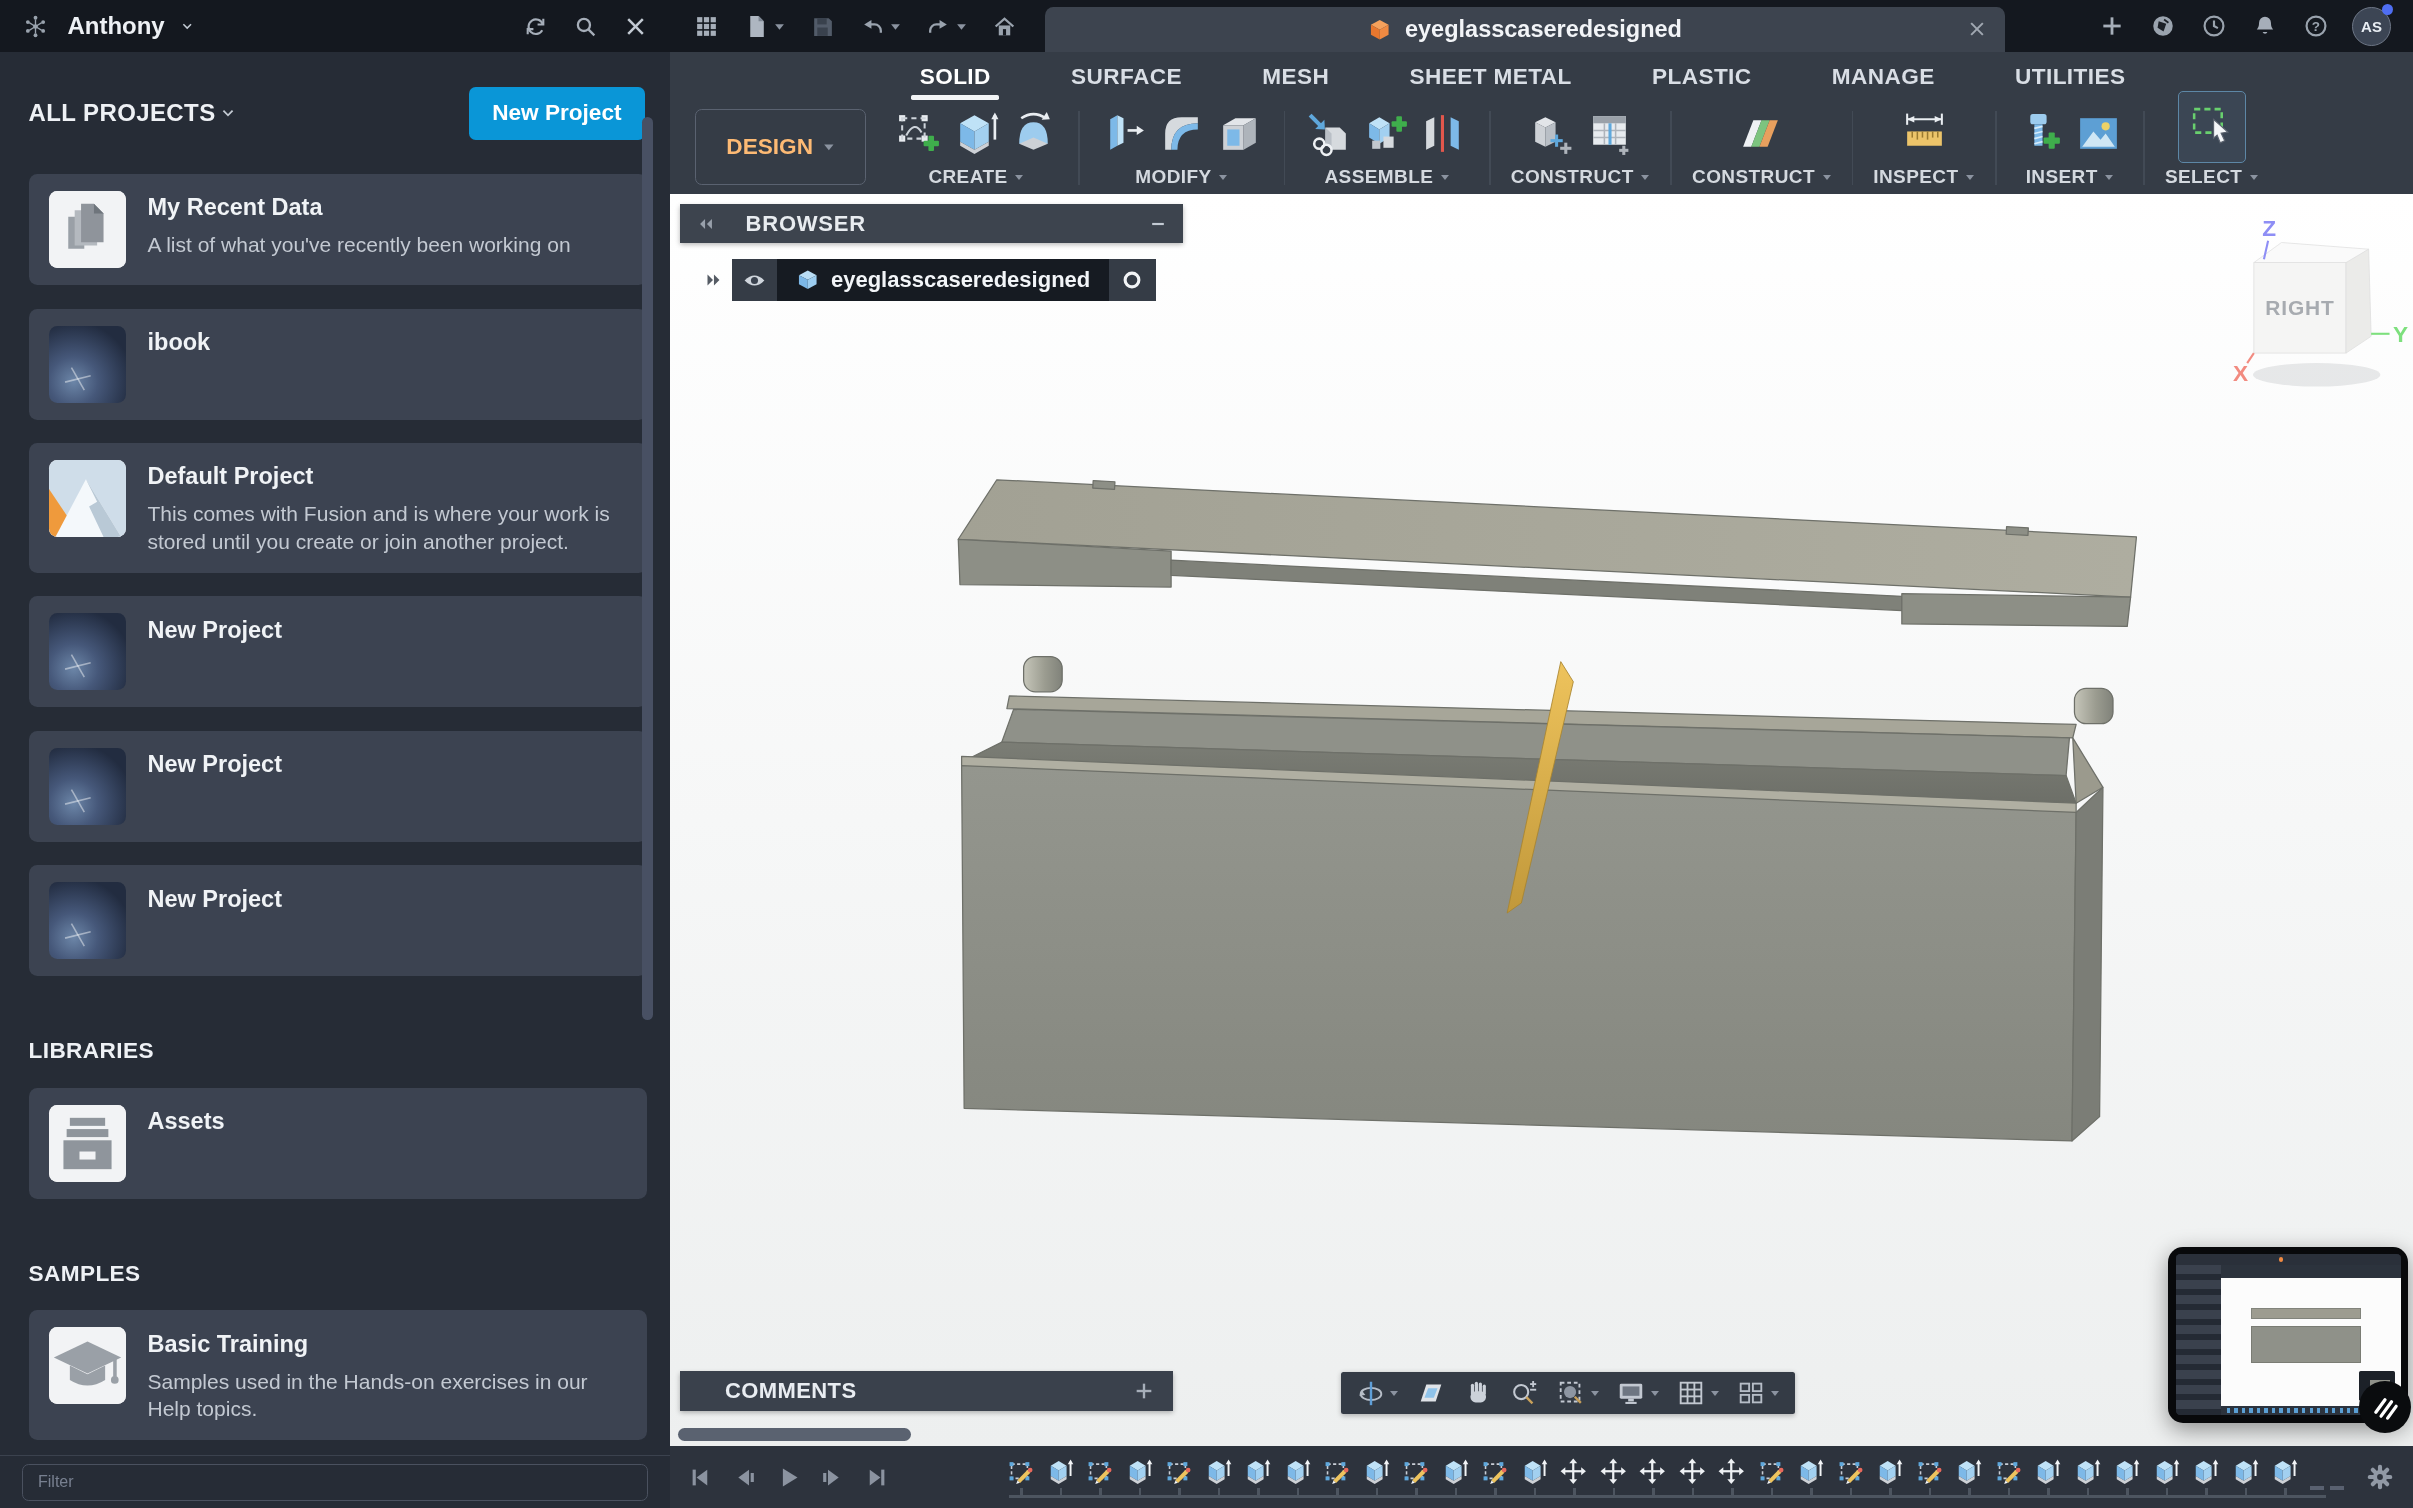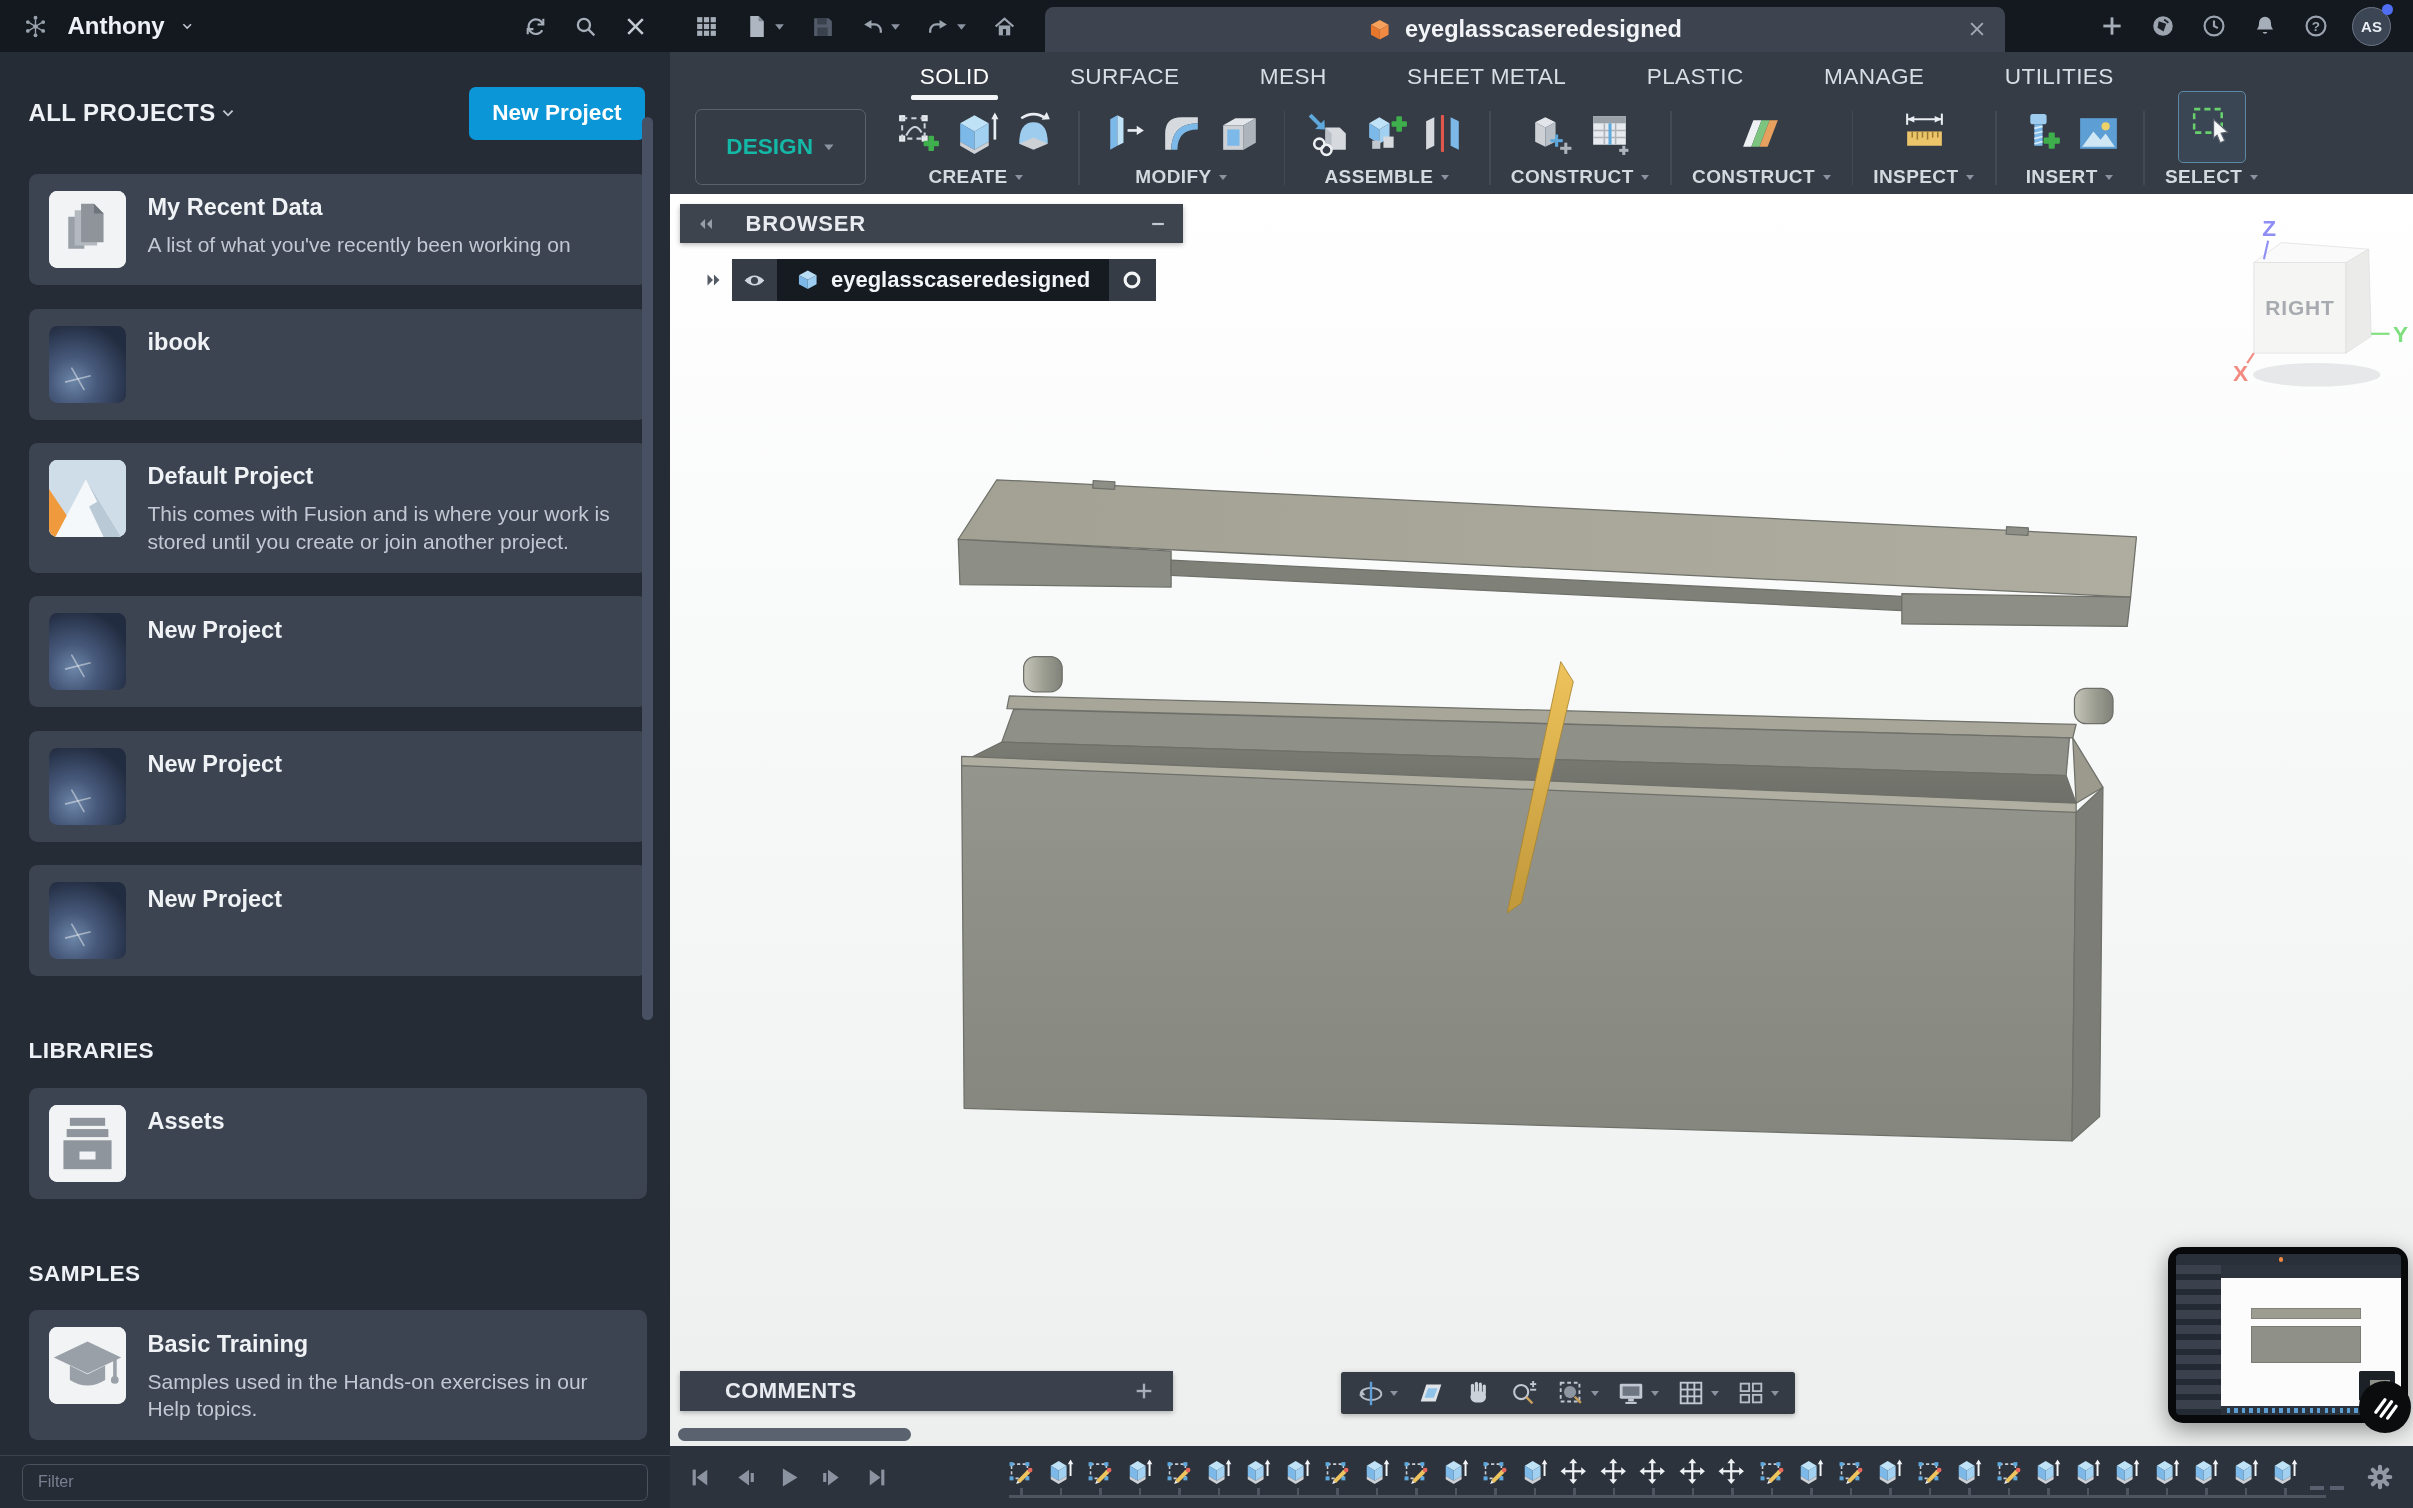--- a/index.html
+++ b/index.html
@@ -19,25 +19,25 @@
   .doc-tab{position:relative;margin-left:28.5px;width:960px;height:45px;align-self:flex-end;background:#3d444f;border-radius:8.4px 8.4px 0 0;display:flex;align-items:center;justify-content:center;gap:13.4px;flex-shrink:0;}
   .doc-title{color:#f2f4f7;font-size:23.5px;font-weight:600;}
   .doc-close{position:absolute;right:18.4px;top:11.7px;opacity:.75;}
   .tb-right{margin-left:auto;display:flex;align-items:center;gap:23.5px;padding-right:22px;}
   .avatar{position:relative;width:37px;height:37px;border-radius:50%;background:#3c4554;border:1.7px solid #6d7686;display:flex;align-items:center;justify-content:center;color:#e8edf3;font-size:15px;font-weight:700;}
   .avatar .dot{position:absolute;right:-3.4px;top:-3.4px;width:11px;height:11px;border-radius:50%;background:#4f6ef2;}
 
   
   .ribbon{position:absolute;left:670px;top:52px;right:0;height:142px;background:#353c46;}
   .tab-row{height:49px;display:flex;align-items:center;gap:77px;padding-left:248px;}
-  .tab{position:relative;color:#d9dee5;font-size:22.6px;font-weight:400;letter-spacing:0.4px;padding:10px 1.7px;cursor:default;}
+  .tab{position:relative;color:#d9dee5;font-size:22.6px;font-weight:700;letter-spacing:0.4px;padding:10px 1.7px;cursor:default;}
   .tab.active{color:#ffffff;}
   .tab.active::after{content:"";position:absolute;left:-6.7px;right:-6.7px;bottom:0;height:4.2px;background:#f2f4f6;border-radius:1.7px;}
   .tool-row{height:94px;display:flex;align-items:stretch;}
-  .design-btn{margin:8.4px 8.4px 10px 25px;width:171px;background:transparent;border:1.7px solid #5a6270;border-radius:6.7px;color:#14b8a6;font-size:22.6px;font-weight:700;font-family:inherit;display:flex;align-items:center;justify-content:center;gap:10px;}
+  .design-btn{margin:8.4px 8.4px 10px 25px;width:171px;background:transparent;border:1.7px solid #5a6270;border-radius:6.7px;color:#fdba74;font-size:22.6px;font-weight:700;font-family:inherit;display:flex;align-items:center;justify-content:center;gap:10px;}
   .tool-groups{display:flex;align-items:stretch;}
   .tb-group{display:flex;flex-direction:column;align-items:center;justify-content:flex-end;padding:3.4px 20px 6.7px;}
   .tb-icons{flex:1;display:flex;align-items:center;gap:8.4px;}
   .tb-label{display:flex;align-items:center;gap:6.7px;color:#d4d9df;font-size:19px;font-weight:600;letter-spacing:0.4px;padding-top:3.4px;}
   .vsep{width:1.7px;background:#424a55;margin:10px 0;}
   .select-hl{border:1.7px solid #5d87a6;background:#3b4654;border-radius:5px;height:70px;display:flex;align-items:center;padding:0 8.4px;}
 
   
   .data-panel{position:absolute;left:0;top:52px;width:670px;bottom:0;background:#262c36;overflow:hidden;}
   .panel-head{display:flex;align-items:center;gap:1px;padding:35px 25px 22px 28.5px;}

